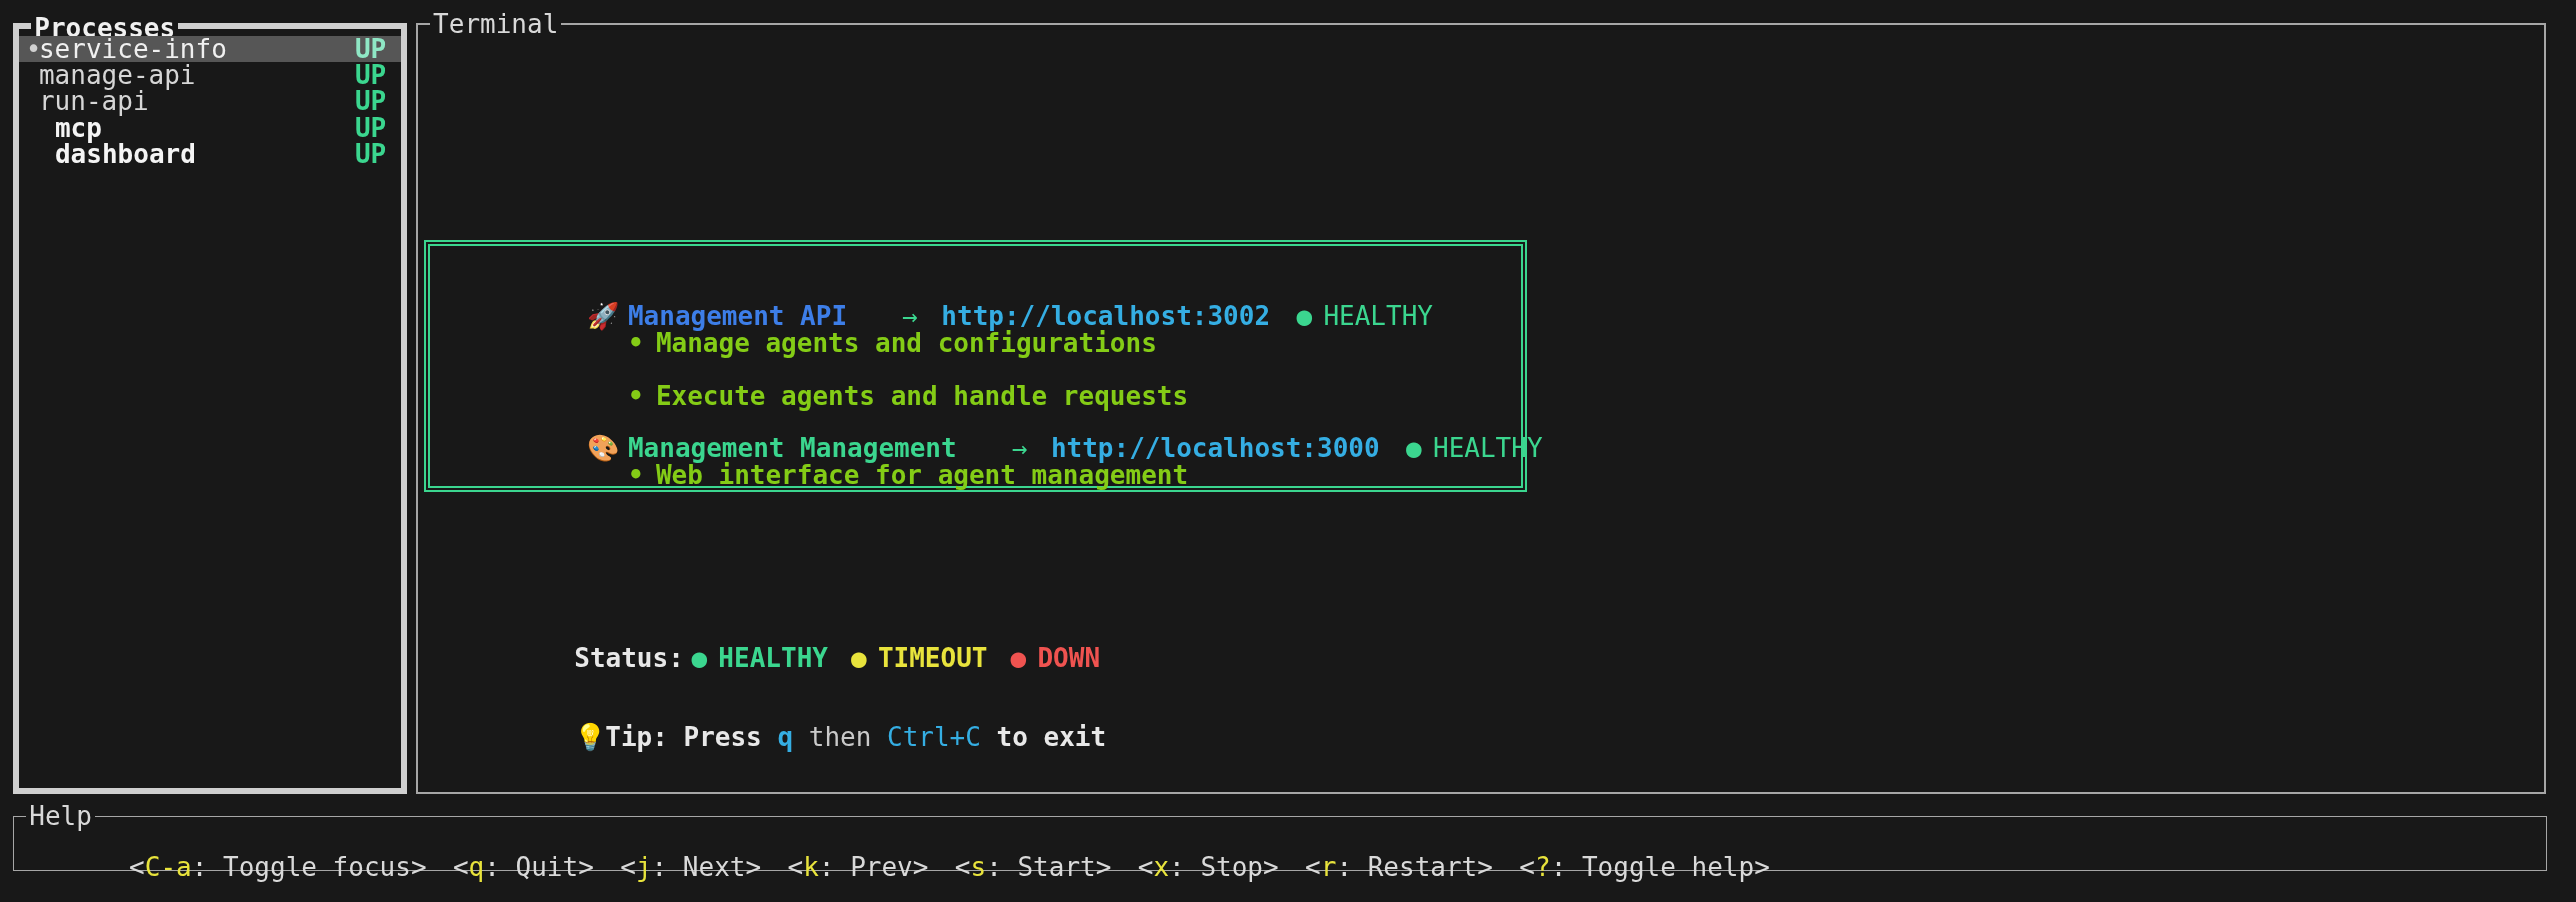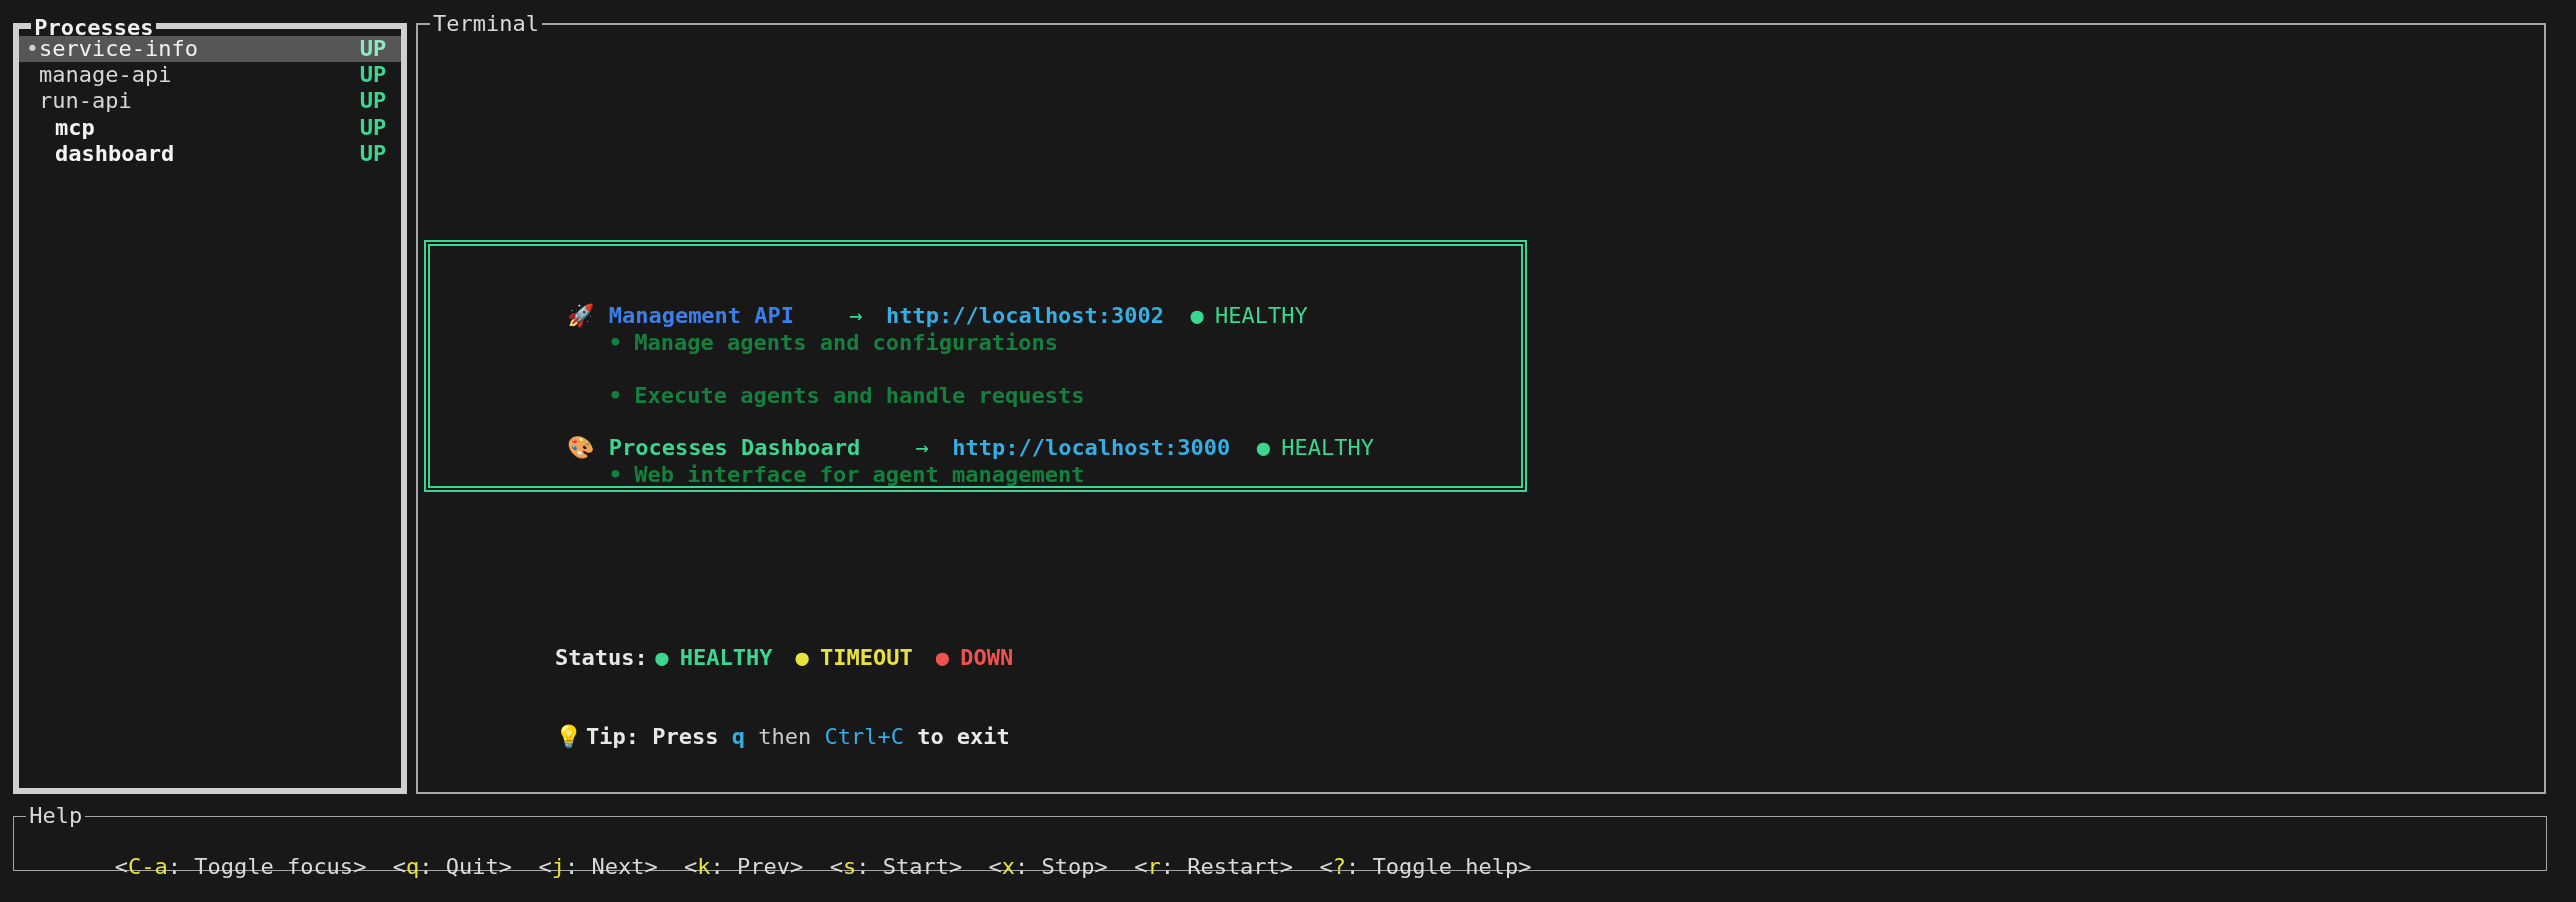--- a/index.html
+++ b/index.html
@@ -1,18 +1,18 @@
 <!DOCTYPE html>
 <html style="font-size:15px"><head>
 <meta charset="utf-8">
 <style>
   html,body{margin:0;padding:0;background:#181818;}
   .app{
     position:relative;width:2576px;height:903px;background:#181818;
-    font-family:"DejaVu Sans Mono", monospace;font-size:22px;line-height:26.4px;
+    font-family:"DejaVu Sans Mono", monospace;font-size:26px;line-height:26.4px;
     color:#d6d6d6;overflow:hidden;
   }
   .panel{position:absolute;box-sizing:border-box;}
   .panel-processes{left:13.2px;top:23px;width:394px;height:771px;border:6.6px solid #cfcfcf;}
   .panel-terminal{left:416px;top:23px;width:2130px;height:771px;border:2.8px solid #a6a6a6;}
   .panel-help{left:13.2px;top:816px;width:2534px;height:55px;border:1.9px solid #a6a6a6;}
   .panel-title{
     position:absolute;top:-14px;left:12.3px;background:#181818;padding:0 2.8px;
     color:#d8d8d8;white-space:pre;
   }
@@ -35,21 +35,21 @@
   .g-line{height:26.4px;color:#3bd68f;font-weight:bold;white-space:pre;}
   .g-spacer,.spacer28{height:26.4px;}
   .gbox-services{top:215px;height:252px;padding:31px 0 0 32px;}
   .svc-line{height:26.4px;white-space:pre;}
   .svc-icon{display:inline-block;width:41px;}
   .svc-name{font-weight:bold;}
   .svc-arrow{margin-left:55px;}
   .svc-url{margin-left:23.6px;font-weight:bold;color:#35aee3;}
   .svc-dot{margin-left:26.4px;font-weight:bold;color:#3bd68f;}
   .svc-status{margin-left:11.3px;color:#3bd68f;}
-  .svc-desc{height:26.4px;white-space:pre;padding-left:41px;color:#15803d;font-weight:bold;}
+  .svc-desc{height:26.4px;white-space:pre;padding-left:41px;color:#84cc16;font-weight:bold;}
   .desc-bullet{margin-right:12.3px;}
 
   
   .status-block{position:absolute;left:31px;top:541px;white-space:pre;}
   .status-line,.tip-line{height:26.4px;}
   .status-label{font-weight:bold;color:#e8e8e8;}
   .legend-group{margin-left:23px;}
   .legend-group.first{margin-left:7.6px;}
   .legend-dot{font-weight:bold;}
   .legend-label{margin-left:11.3px;font-weight:bold;}
@@ -119,21 +119,21 @@
         <span class="desc-bullet">•</span><span>Manage agents and configurations</span>
       </div>
       <div class="spacer28"></div>
 
       <div class="svc-desc">
         <span class="desc-bullet">•</span><span>Execute agents and handle requests</span>
       </div>
       <div class="spacer28"></div>
 
       <div class="svc-line">
-        <span class="svc-icon">🎨</span><span class="svc-name" style="color: rgb(59, 214, 143);">Processes Dashboard</span><span class="svc-arrow" style="color: rgb(59, 214, 143);">→</span><span class="svc-url">http://localhost:3000</span><span class="svc-dot">●</span><span class="svc-status">HEALTHY</span>
+        <span class="svc-icon">🎨</span><span class="svc-name" style="color: rgb(59, 214, 143);">Management Management</span><span class="svc-arrow" style="color: rgb(59, 214, 143);">→</span><span class="svc-url">http://localhost:3000</span><span class="svc-dot">●</span><span class="svc-status">HEALTHY</span>
       </div>
       <div class="svc-desc">
         <span class="desc-bullet">•</span><span>Web interface for agent management</span>
       </div>
 
     </div>
 
     <div class="status-block">
       <div class="status-line">
         <span class="status-label">Status:</span><span class="legend-group first"><span class="legend-dot" style="color: rgb(59, 214, 143);">●</span><span class="legend-label" style="color: rgb(59, 214, 143);">HEALTHY</span></span><span class="legend-group"><span class="legend-dot" style="color: rgb(232, 227, 60);">●</span><span class="legend-label" style="color: rgb(232, 227, 60);">TIMEOUT</span></span><span class="legend-group"><span class="legend-dot" style="color: rgb(239, 83, 80);">●</span><span class="legend-label" style="color: rgb(239, 83, 80);">DOWN</span></span>

